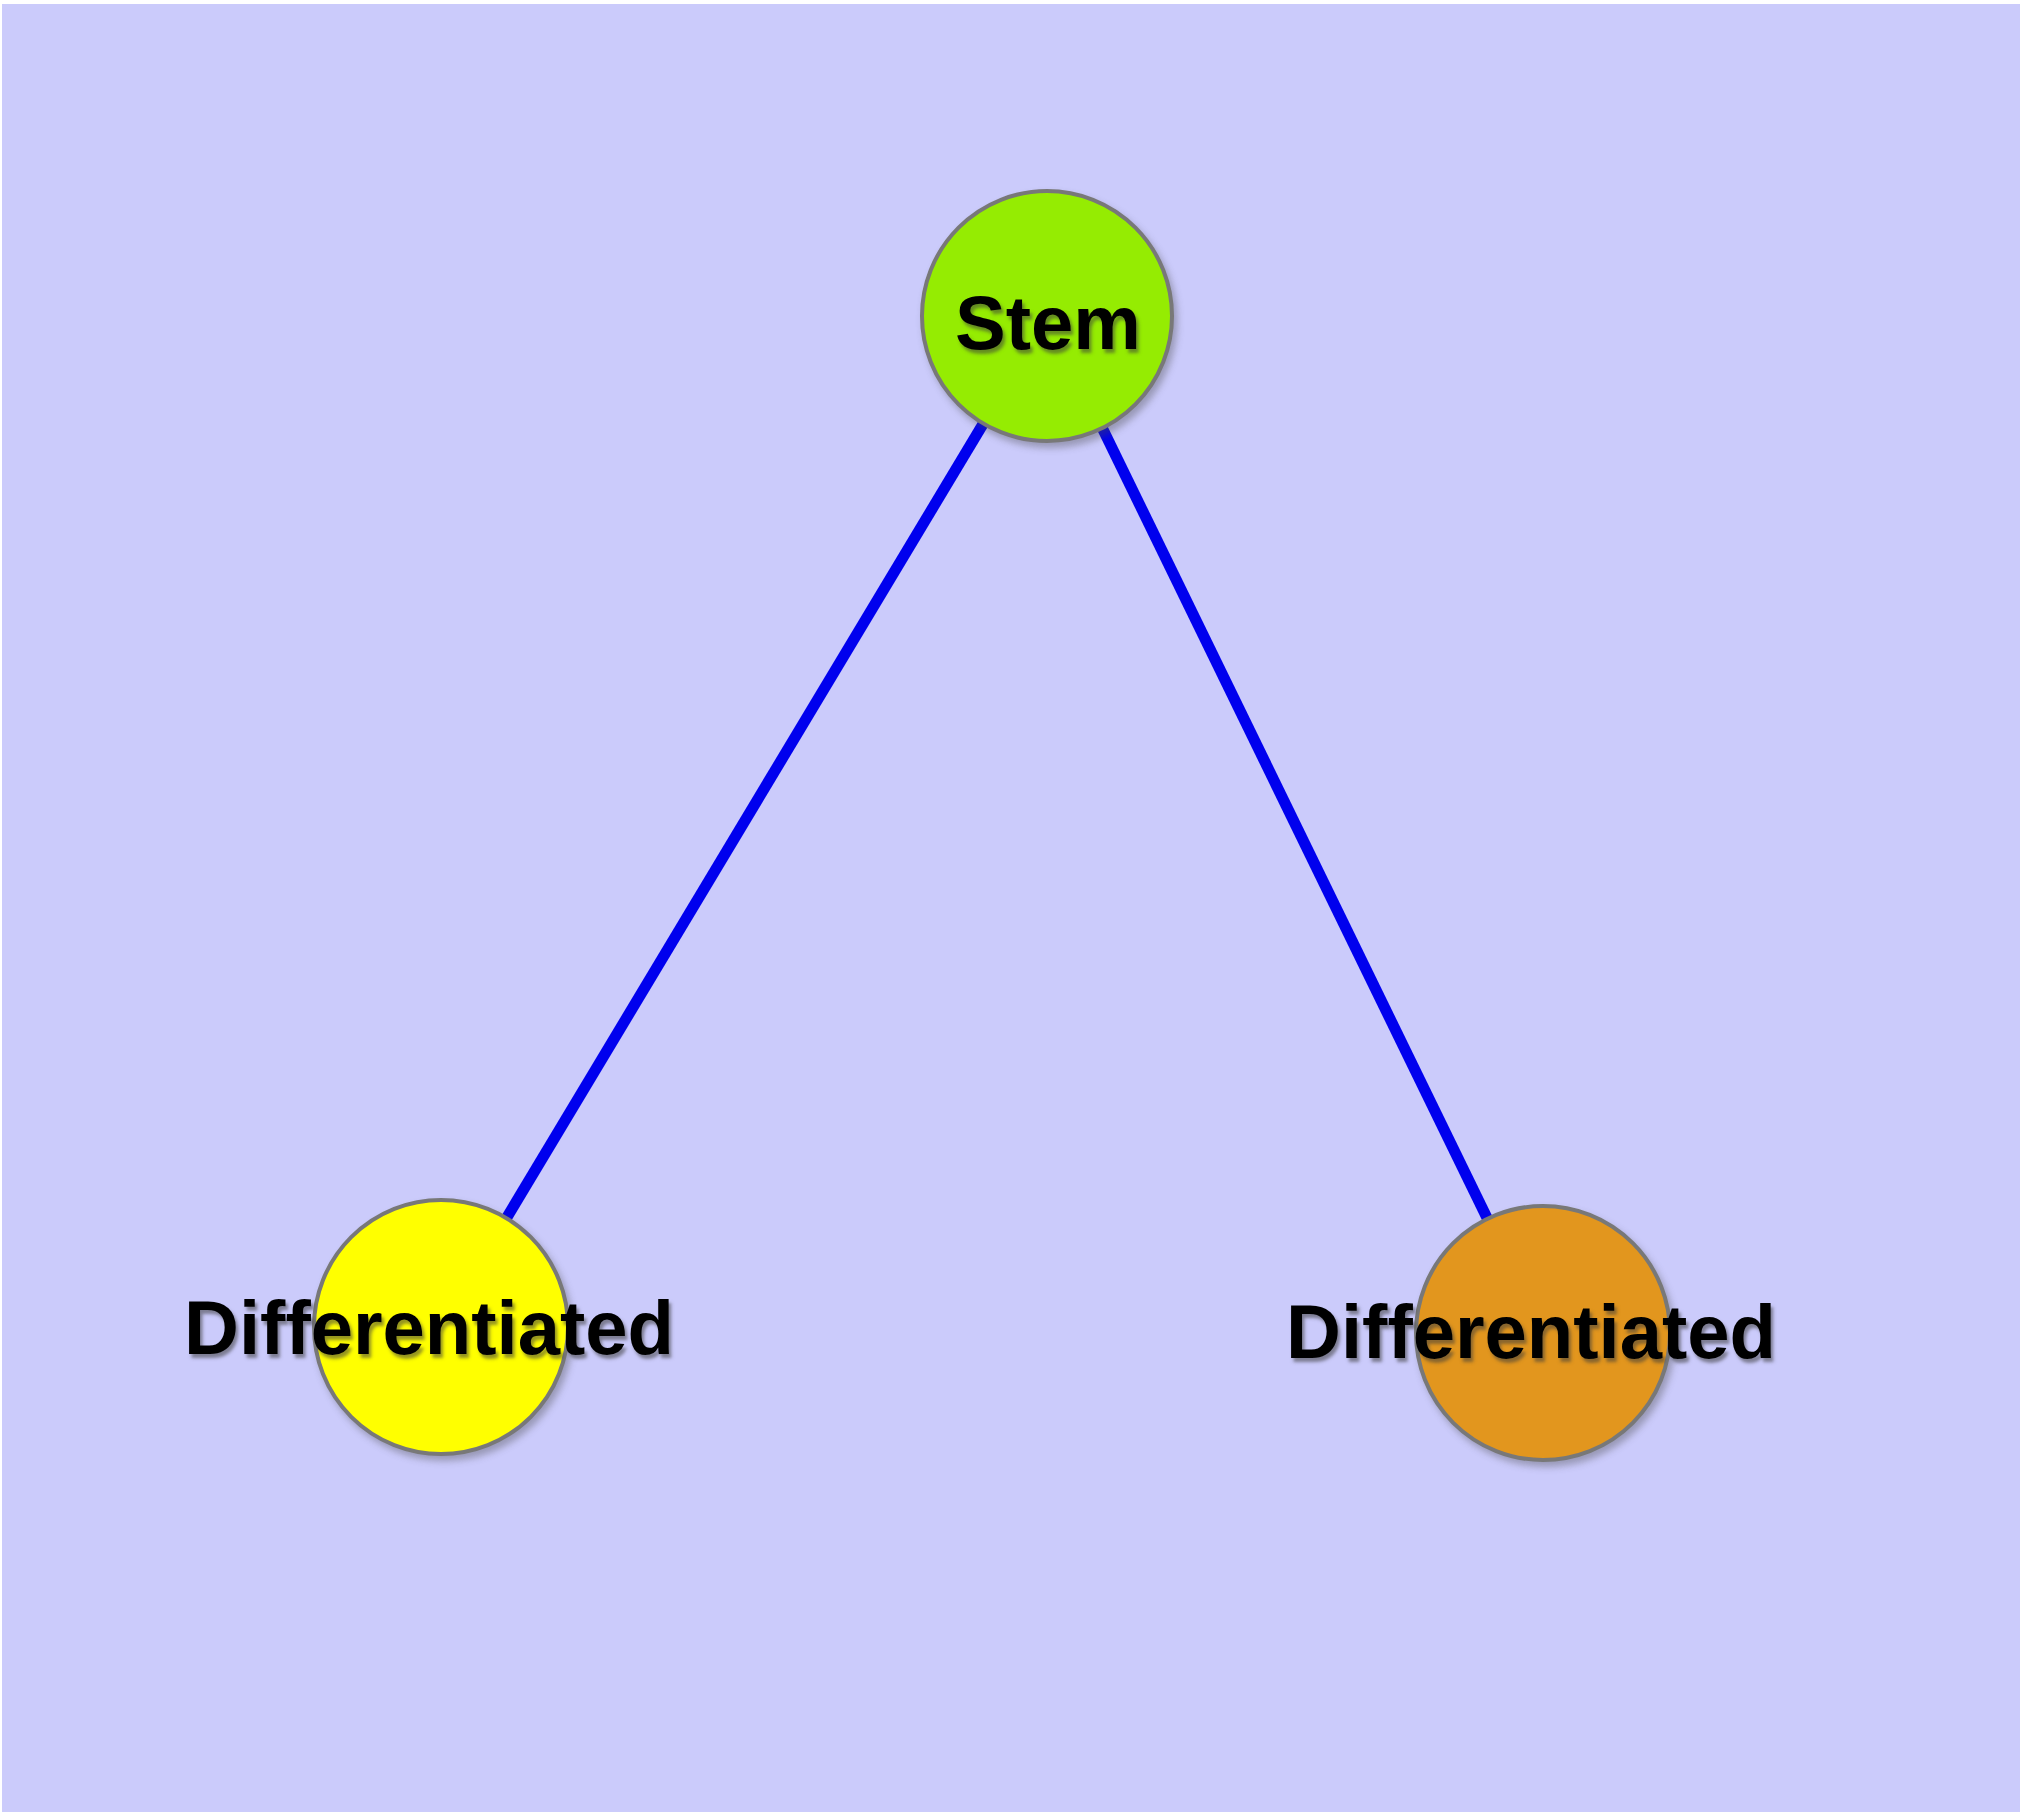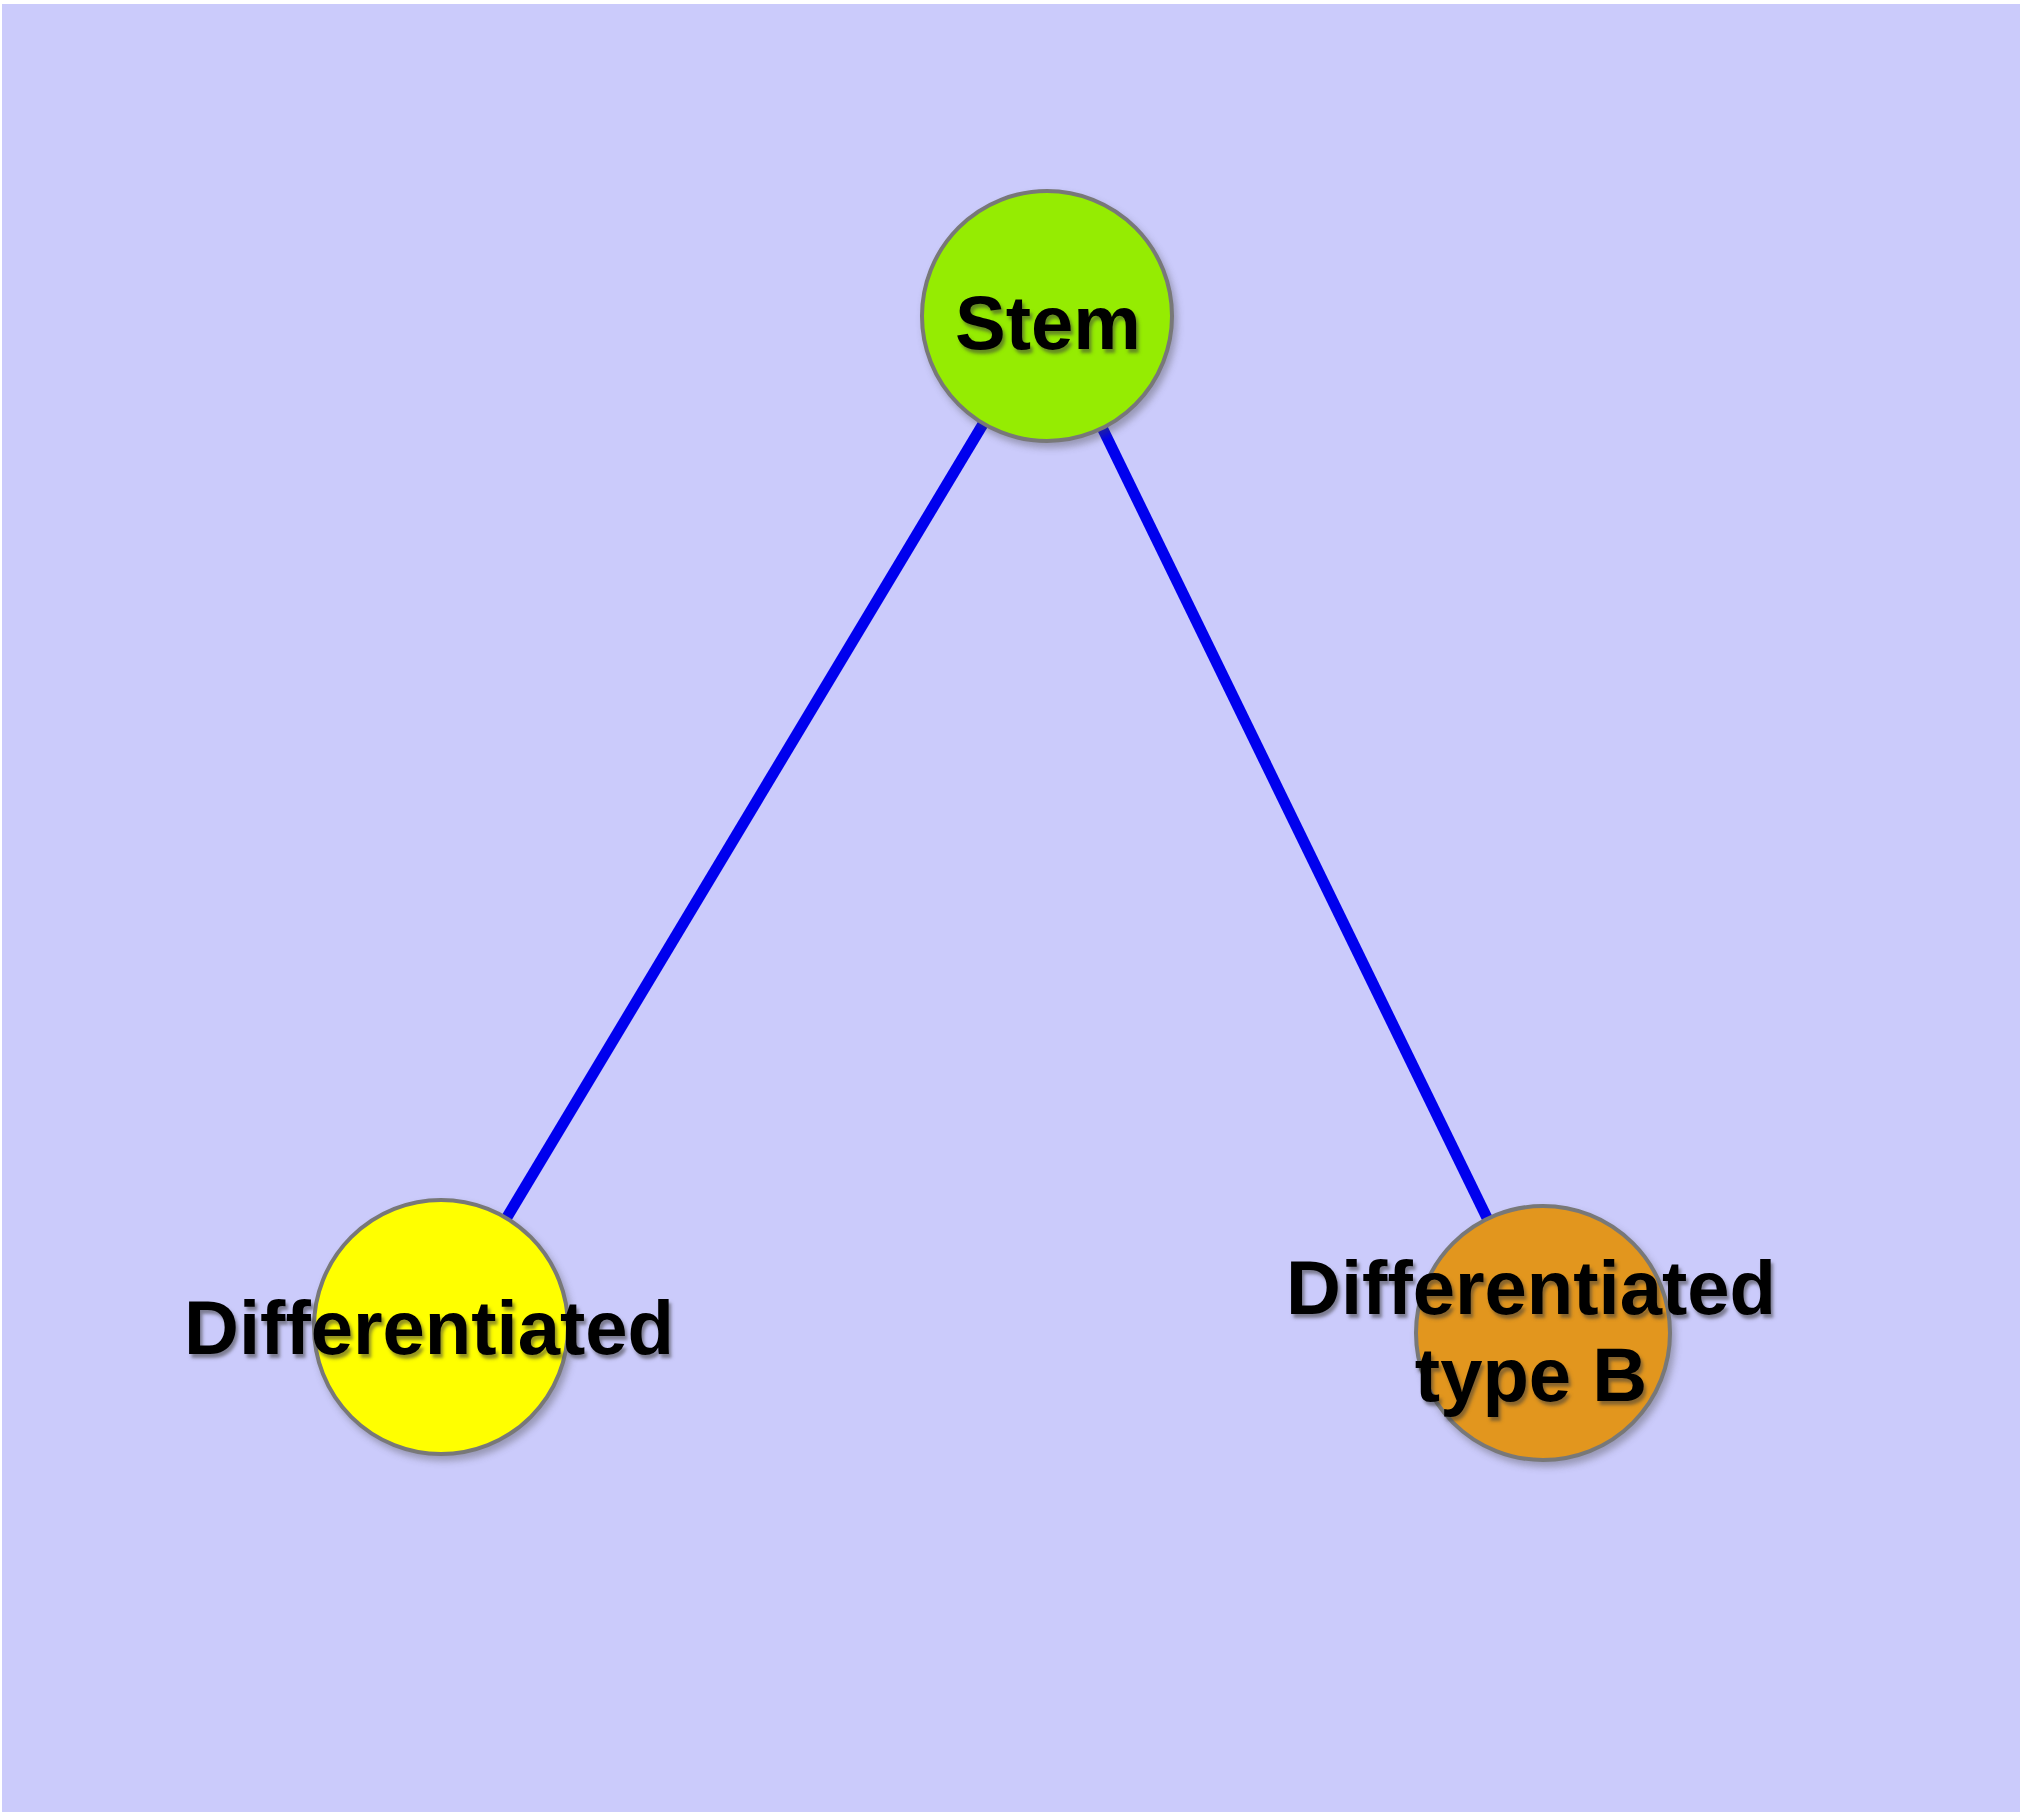--- a/index.html
+++ b/index.html
@@ -79,18 +79,17 @@
     <div class="node-circle" style="left: 312px; top: 1198px; width: 258px; height: 258px; background: rgb(255, 255, 0); border-color: rgb(120, 120, 120); border-width: 4.2px;"></div>
     <div class="node-label" style="left: 429px; top: 1327px;">
           <div>Differentiated</div>
         </div>
   </div>
 
   <div class="node-group">
     <div class="node-circle" style="left: 1414px; top: 1204px; width: 258px; height: 258px; background: rgb(226, 150, 30); border-color: rgb(120, 120, 120); border-width: 4.2px;"></div>
     <div class="node-label" style="left: 1531px; top: 1331px;">
           <div>Differentiated</div>
-          <div>type B</div>
         </div>
   </div>
 </div>
 </div>
 
 
 </body></html>

